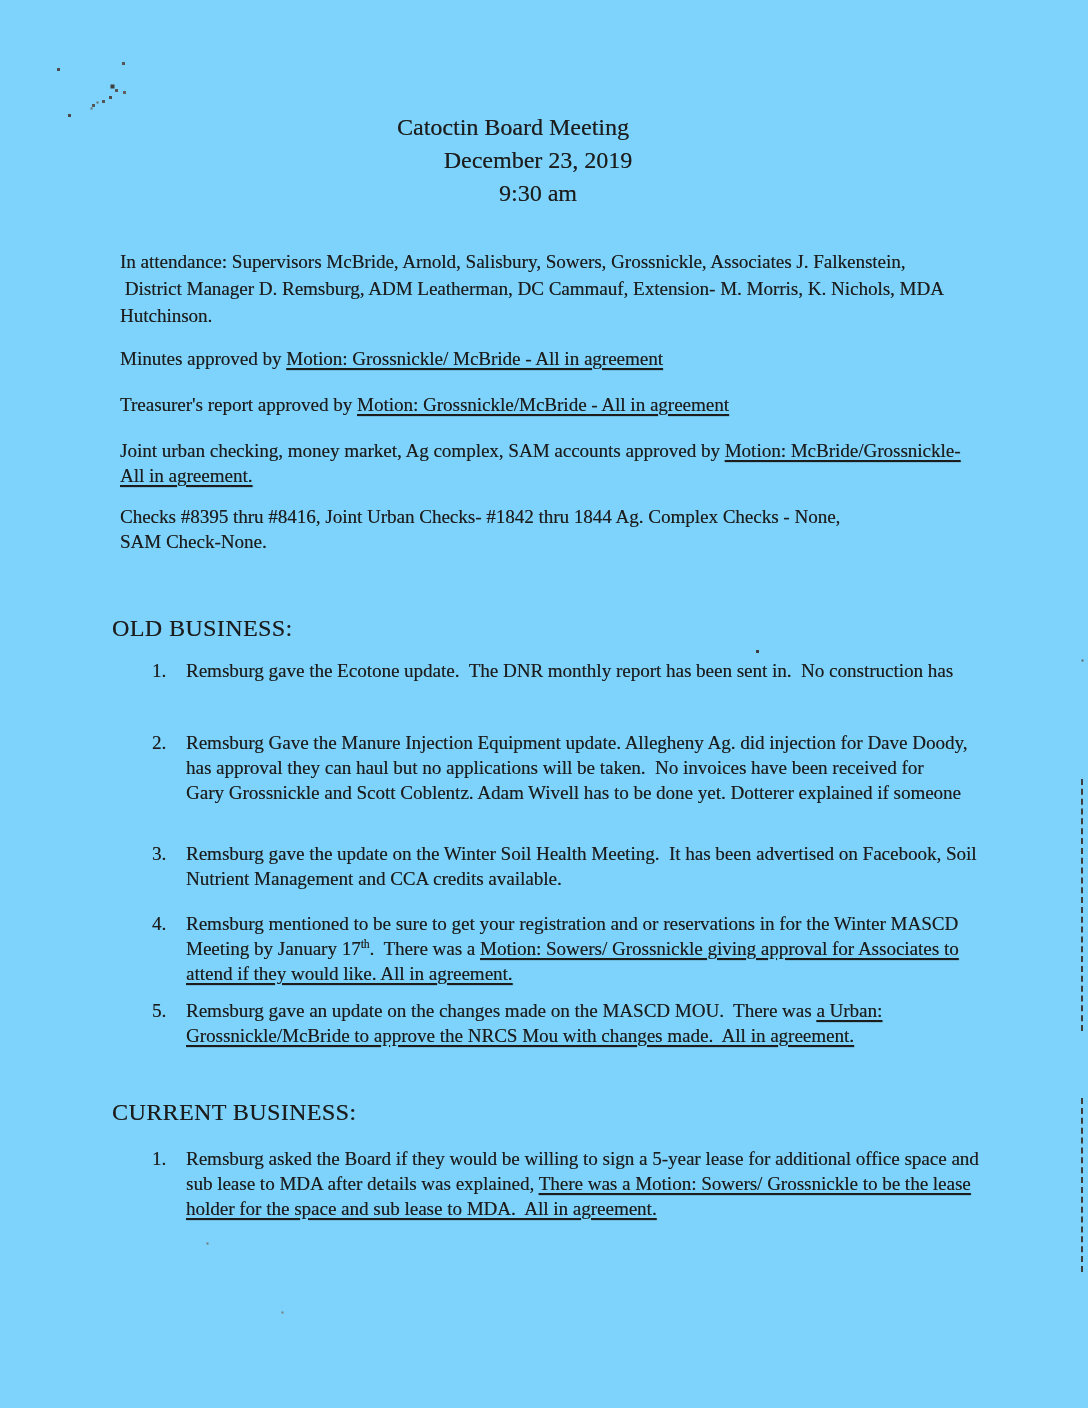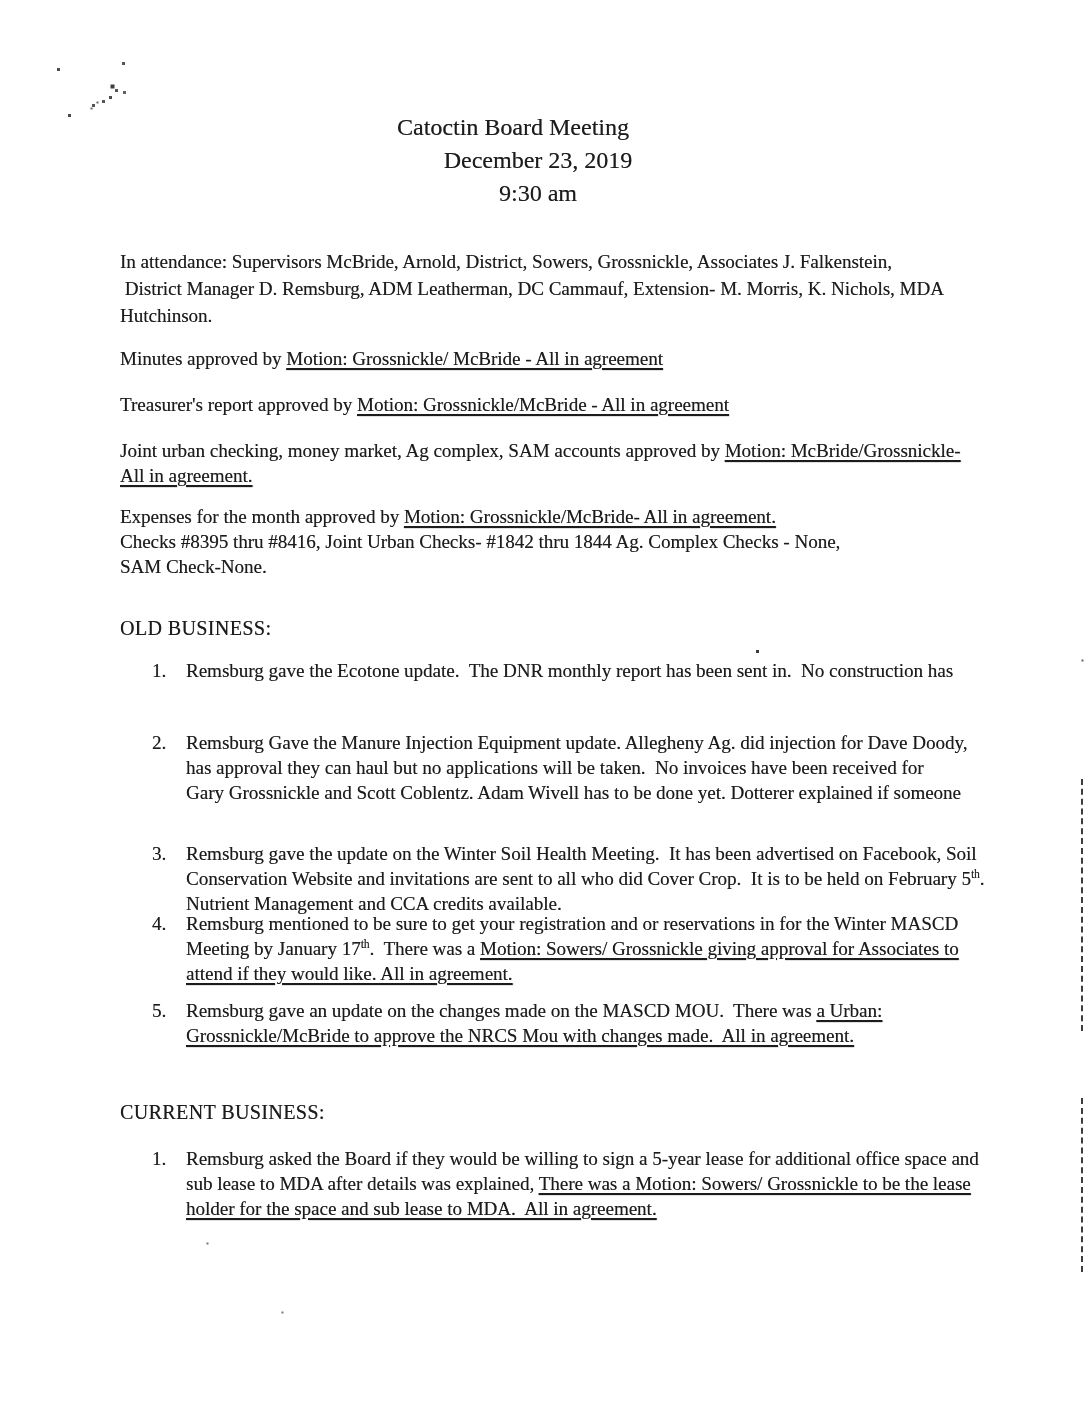--- a/index.html
+++ b/index.html
@@ -1,35 +1,35 @@
 <!DOCTYPE html>
 <html><head>
 <meta charset="utf-8">
 <style>
   html,body{margin:0;padding:0;background:#e8e8e8;}
   .page{
     position:relative;
     width:1088px;height:1408px;
-    background:#ffffff;
+    background:#7dd3fc;
     font-family:"Liberation Serif","DejaVu Serif",serif;
     color:#1c1c1c;
     overflow:hidden;
     margin:0 auto;
   }
   .ln{
     white-space:pre;
     font-size:19px;
     line-height:25px;
     text-shadow:0.25px 0.25px 0.5px rgba(25,25,25,.55);
   }
   .para{position:absolute;left:120px;}
   .lh27 .ln{line-height:27px;}
   .heading{
-    position:absolute;left:120px;
-    font-size:20px;line-height:25px;
+    position:absolute;left:112px;
+    font-size:24px;line-height:25px;
     letter-spacing:.4px;
     text-shadow:0.3px 0.3px 0.6px rgba(25,25,25,.6);
   }
   .item{position:absolute;left:152px;display:flex;align-items:flex-start;}
   .num{
     font-size:19px;line-height:25px;
     width:34px;flex:0 0 34px;
     text-shadow:0.25px 0.25px 0.5px rgba(25,25,25,.55);
   }
   .u{
@@ -82,40 +82,39 @@
   <div class="edge-dash d1"></div>
   <div class="edge-dash d2"></div>
 
   <div class="title-block">
     <div class="t-line">Catoctin Board Meeting</div>
     <div class="t-line shifted">December 23, 2019</div>
     <div class="t-line shifted">9:30 am</div>
   </div>
 
   <div class="para lh27" style="top:248px">
-    <div class="ln">In attendance: Supervisors McBride, Arnold, District, Sowers, Grossnickle, Associates J. Falkenstein,</div>
+    <div class="ln">In attendance: Supervisors McBride, Arnold, Salisbury, Sowers, Grossnickle, Associates J. Falkenstein,</div>
     <div class="ln"> District Manager D. Remsburg, ADM Leatherman, DC Cammauf, Extension- M. Morris, K. Nichols, MDA</div>
     <div class="ln">Hutchinson.</div>
   </div>
 
   <div class="para" style="top:346px">
     <div class="ln"><span>Minutes approved by </span><span class="u">Motion: Grossnickle/ McBride - All in agreement</span></div>
   </div>
 
   <div class="para" style="top:392px">
     <div class="ln"><span>Treasurer's report approved by </span><span class="u">Motion: Grossnickle/McBride - All in agreement</span></div>
   </div>
 
   <div class="para" style="top:438px">
     <div class="ln"><span>Joint urban checking, money market, Ag complex, SAM accounts approved by </span><span class="u">Motion: McBride/Grossnickle-</span></div>
     <div class="ln"><span class="u">All in agreement.</span></div>
   </div>
 
   <div class="para" style="top:504px">
-    <div class="ln"><span>Expenses for the month approved by </span><span class="u">Motion: Grossnickle/McBride- All in agreement.</span></div>
     <div class="ln">Checks #8395 thru #8416, Joint Urban Checks- #1842 thru 1844 Ag. Complex Checks - None,</div>
     <div class="ln">SAM Check-None.</div>
   </div>
 
   <div class="heading" style="top:616px">OLD BUSINESS:</div>
 
   <div class="item" style="top:658px">
     <span class="num">1.</span>
     <div>
       <div class="ln">Remsburg gave the Ecotone update.  The DNR monthly report has been sent in.  No construction has</div>
@@ -128,21 +127,20 @@
       <div class="ln">Remsburg Gave the Manure Injection Equipment update. Allegheny Ag. did injection for Dave Doody,</div>
       <div class="ln">has approval they can haul but no applications will be taken.  No invoices have been received for</div>
       <div class="ln">Gary Grossnickle and Scott Coblentz. Adam Wivell has to be done yet. Dotterer explained if someone</div>
     </div>
   </div>
 
   <div class="item" style="top:841px">
     <span class="num">3.</span>
     <div>
       <div class="ln">Remsburg gave the update on the Winter Soil Health Meeting.  It has been advertised on Facebook, Soil</div>
-      <div class="ln"><span>Conservation Website and invitations are sent to all who did Cover Crop.  It is to be held on February 5</span><sup>th</sup><span>.</span></div>
       <div class="ln">Nutrient Management and CCA credits available.</div>
     </div>
   </div>
 
   <div class="item" style="top:911px">
     <span class="num">4.</span>
     <div>
       <div class="ln">Remsburg mentioned to be sure to get your registration and or reservations in for the Winter MASCD</div>
       <div class="ln"><span>Meeting by January 17</span><sup>th</sup><span>.  There was a </span><span class="u">Motion: Sowers/ Grossnickle giving approval for Associates to</span></div>
       <div class="ln"><span class="u">attend if they would like. All in agreement.</span></div>

